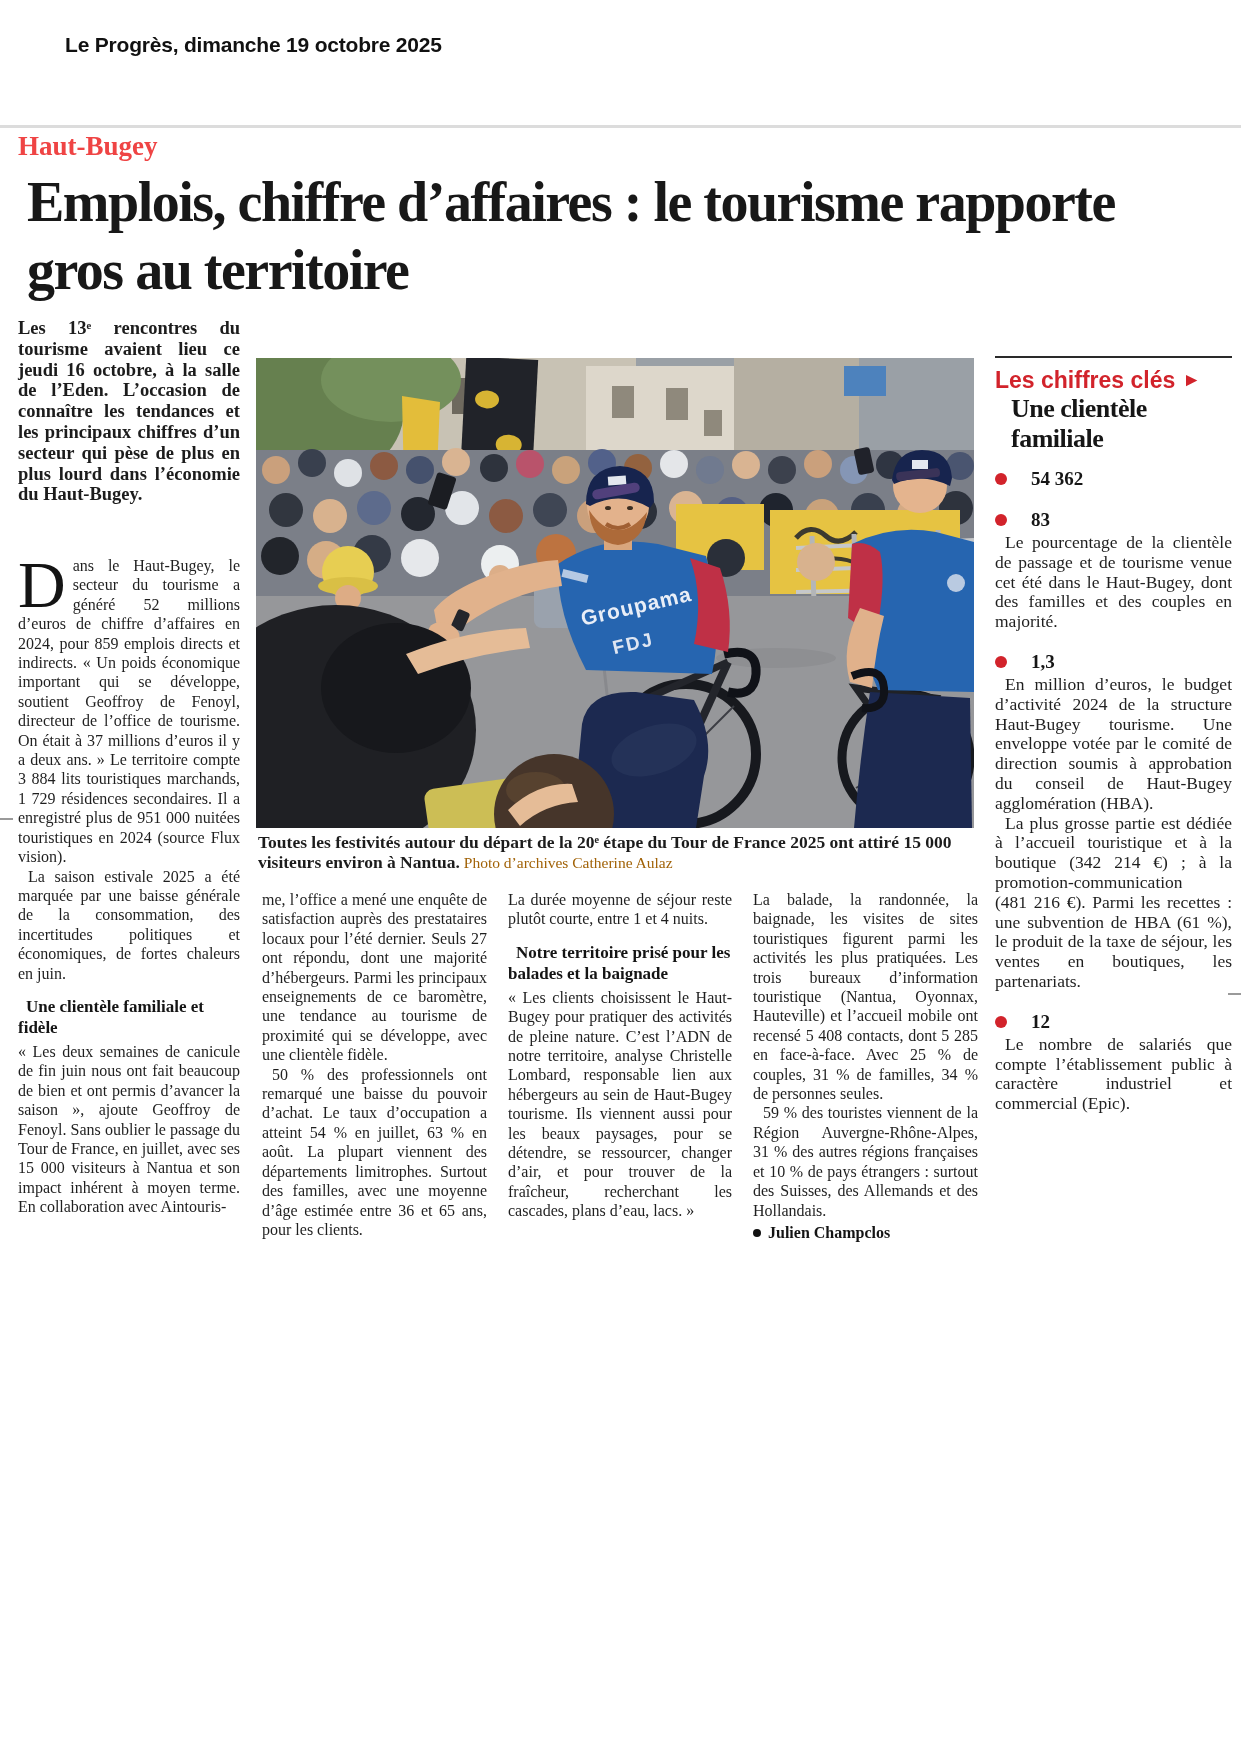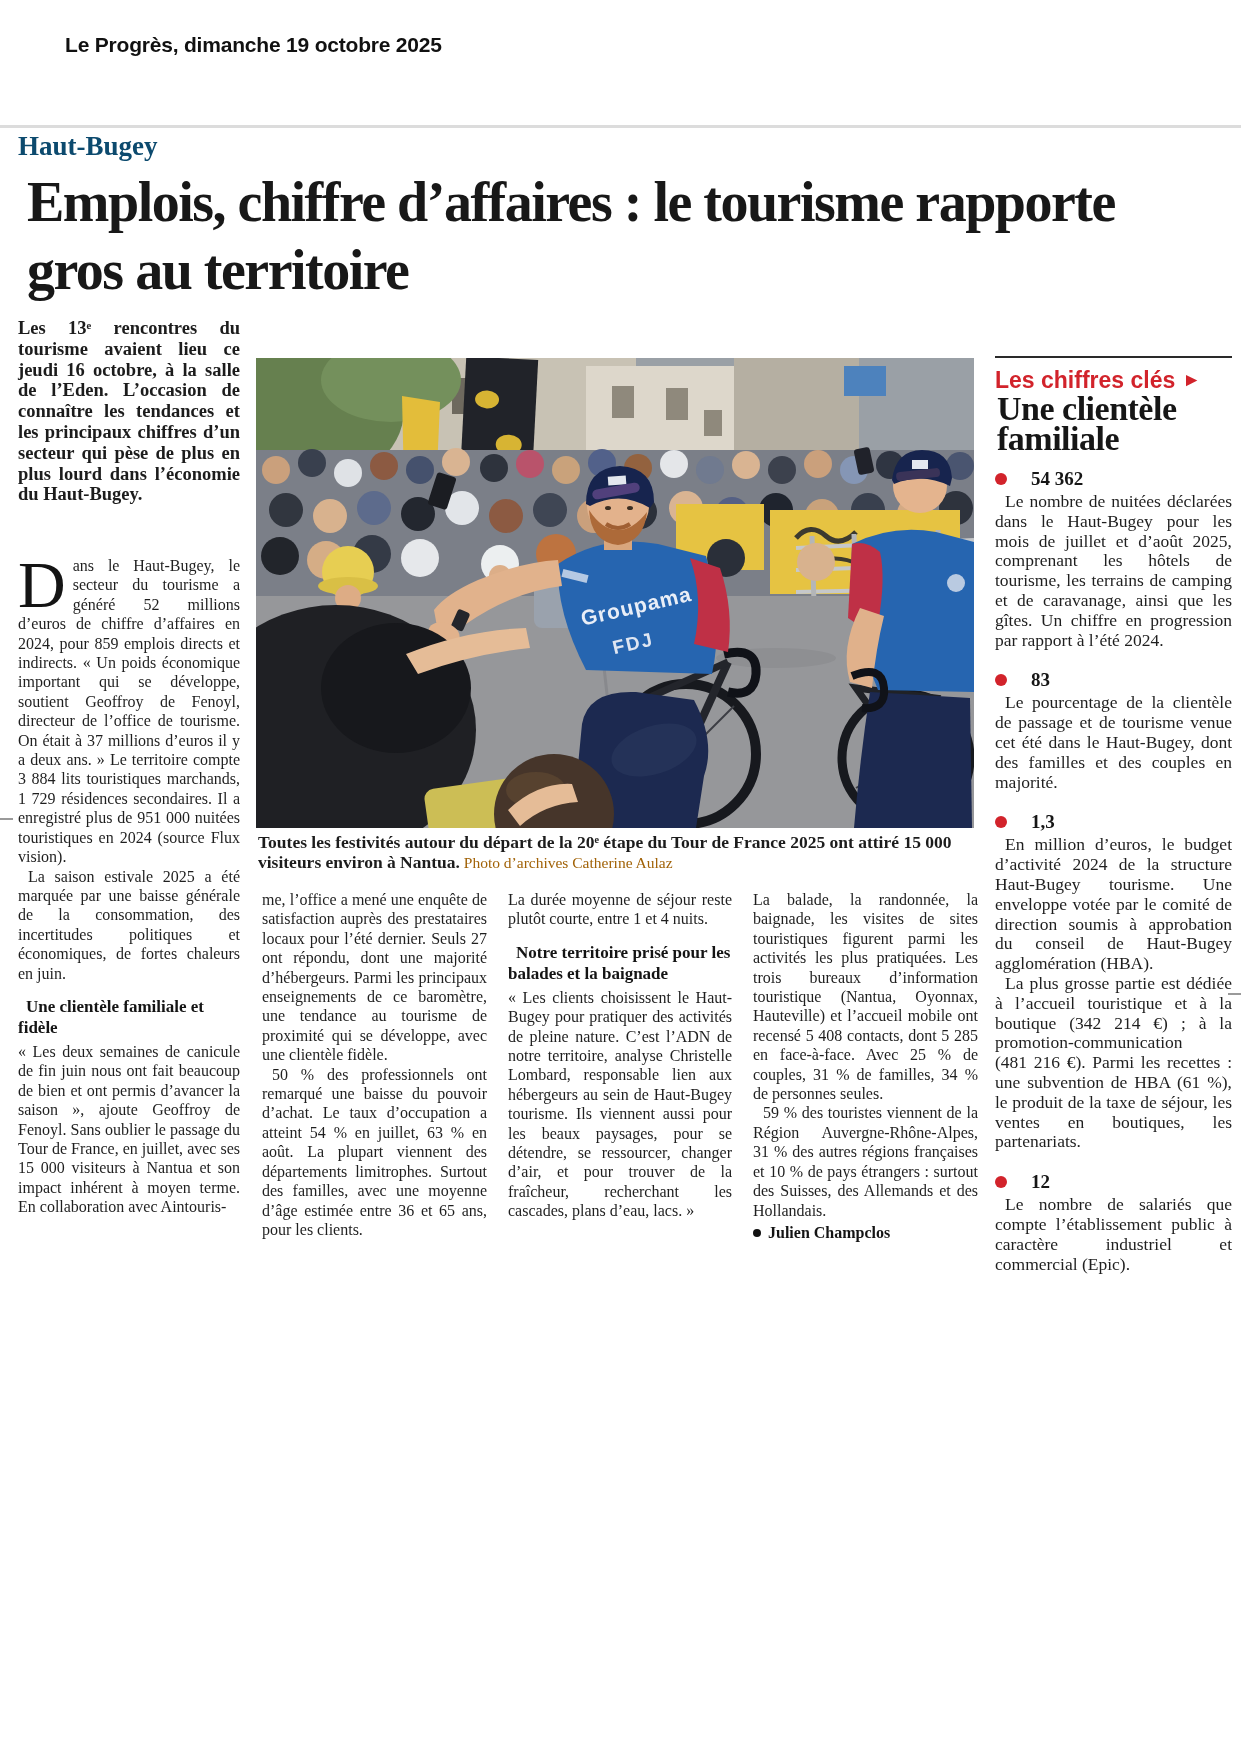--- a/index.html
+++ b/index.html
@@ -9,21 +9,21 @@
   }
   [data-name]{box-sizing:border-box;}
   .masthead{
     position:absolute;left:65px;top:33px;
     font-family:"Liberation Sans", sans-serif;font-weight:bold;font-size:21px;color:#111;
     letter-spacing:-0.2px;
   }
   .top-rule{position:absolute;left:0;top:125px;width:1241px;height:3px;background:#dcdcdc;}
   .kicker{
     position:absolute;left:18px;top:131px;
-    font-family:"Liberation Serif", serif;font-weight:bold;font-size:27px;color:#0c4a6e;
+    font-family:"Liberation Serif", serif;font-weight:bold;font-size:27px;color:#ef4444;
   }
   .headline{
     position:absolute;left:15px;top:156px;width:1110px;
     font-family:"Liberation Serif", serif;font-weight:bold;font-size:56px;line-height:68px;
     color:#181818;letter-spacing:-1.5px;margin:12px;
   }
   .intro{
     position:absolute;left:18px;top:318px;width:222px;
     font-weight:bold;font-size:18.5px;line-height:20.8px;text-align:justify;
     color:#1c1c1c;hyphens:auto;
@@ -60,22 +60,22 @@
   .caption .cap-bold{font-weight:bold;}
   .caption .cap-credit{font-weight:normal;font-size:15.5px;color:#a16207;}
   .sidebar{position:absolute;left:995px;top:356px;width:237px;}
   .sidebar-rule{width:237px;height:2px;background:#2a2a2a;margin-bottom:9px;}
   .sidebar-kicker{
     font-family:"Liberation Sans", sans-serif;font-weight:bold;font-size:23px;line-height:26px;
     color:#d2232b;display:flex;align-items:center;gap:7px;
   }
   .sidebar-arrow{font-size:19px;line-height:26px;color:#d2232b;}
   .sidebar-title{
-    font-family:"Liberation Serif", serif;font-weight:bold;font-size:34px;line-height:30px;
-    color:#161616;margin:1px 0 14px 2px;letter-spacing:-0.5px;
+    font-family:"Liberation Serif", serif;font-weight:bold;font-size:26px;line-height:30px;
+    color:#161616;margin:1px 0 14px 16px;letter-spacing:-0.5px;
   }
   .stat{margin-bottom:19px;}
   .stat-head{display:flex;align-items:center;gap:24px;margin-bottom:2px;}
   .stat-bullet{width:12px;height:12px;border-radius:50%;background:#d2232b;flex:0 0 auto;}
   .stat-number{font-weight:bold;font-size:19px;color:#161616;}
   .stat-text{
     margin:0;font-size:17.5px;line-height:19.8px;text-align:justify;color:#1f1f1f;
     text-indent:10px;hyphens:auto;
   }
   .stat-text + .stat-text{margin-top:0;}
@@ -291,21 +291,20 @@
     <span data-name="sidebar-kicker-label">Les chiffres clés</span>
     <span class="sidebar-arrow" data-name="arrow-right-icon">►</span>
   </div>
   <h2 class="sidebar-title" data-name="sidebar-title">Une clientèle familiale</h2>
 
   <div class="stat" data-name="stat-item">
     <div class="stat-head" data-name="stat-head">
       <span class="stat-bullet" data-name="red-bullet-icon"></span>
       <span class="stat-number" data-name="stat-number">54&nbsp;362</span>
     </div>
-    <p class="stat-text" data-name="stat-text">Le nombre de nuitées déclarées dans le Haut-Bugey pour les mois de juillet et d’août 2025, comprenant les hôtels de tourisme, les terrains de camping et de caravanage, ainsi que les gîtes. Un chiffre en progression par rapport à l’été 2024.</p>
   </div>
 
   <div class="stat" data-name="stat-item">
     <div class="stat-head" data-name="stat-head">
       <span class="stat-bullet" data-name="red-bullet-icon"></span>
       <span class="stat-number" data-name="stat-number">83</span>
     </div>
     <p class="stat-text" data-name="stat-text">Le pourcentage de la clientèle de passage et de tourisme venue cet été dans le Haut-Bugey, dont des familles et des couples en majorité.</p>
   </div>
 

